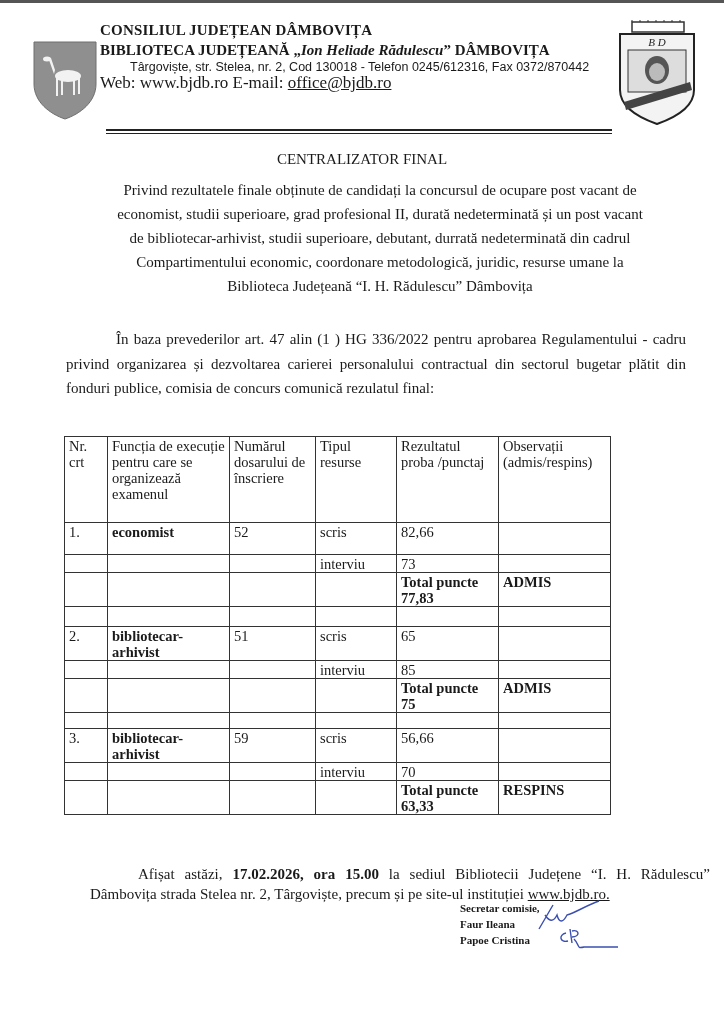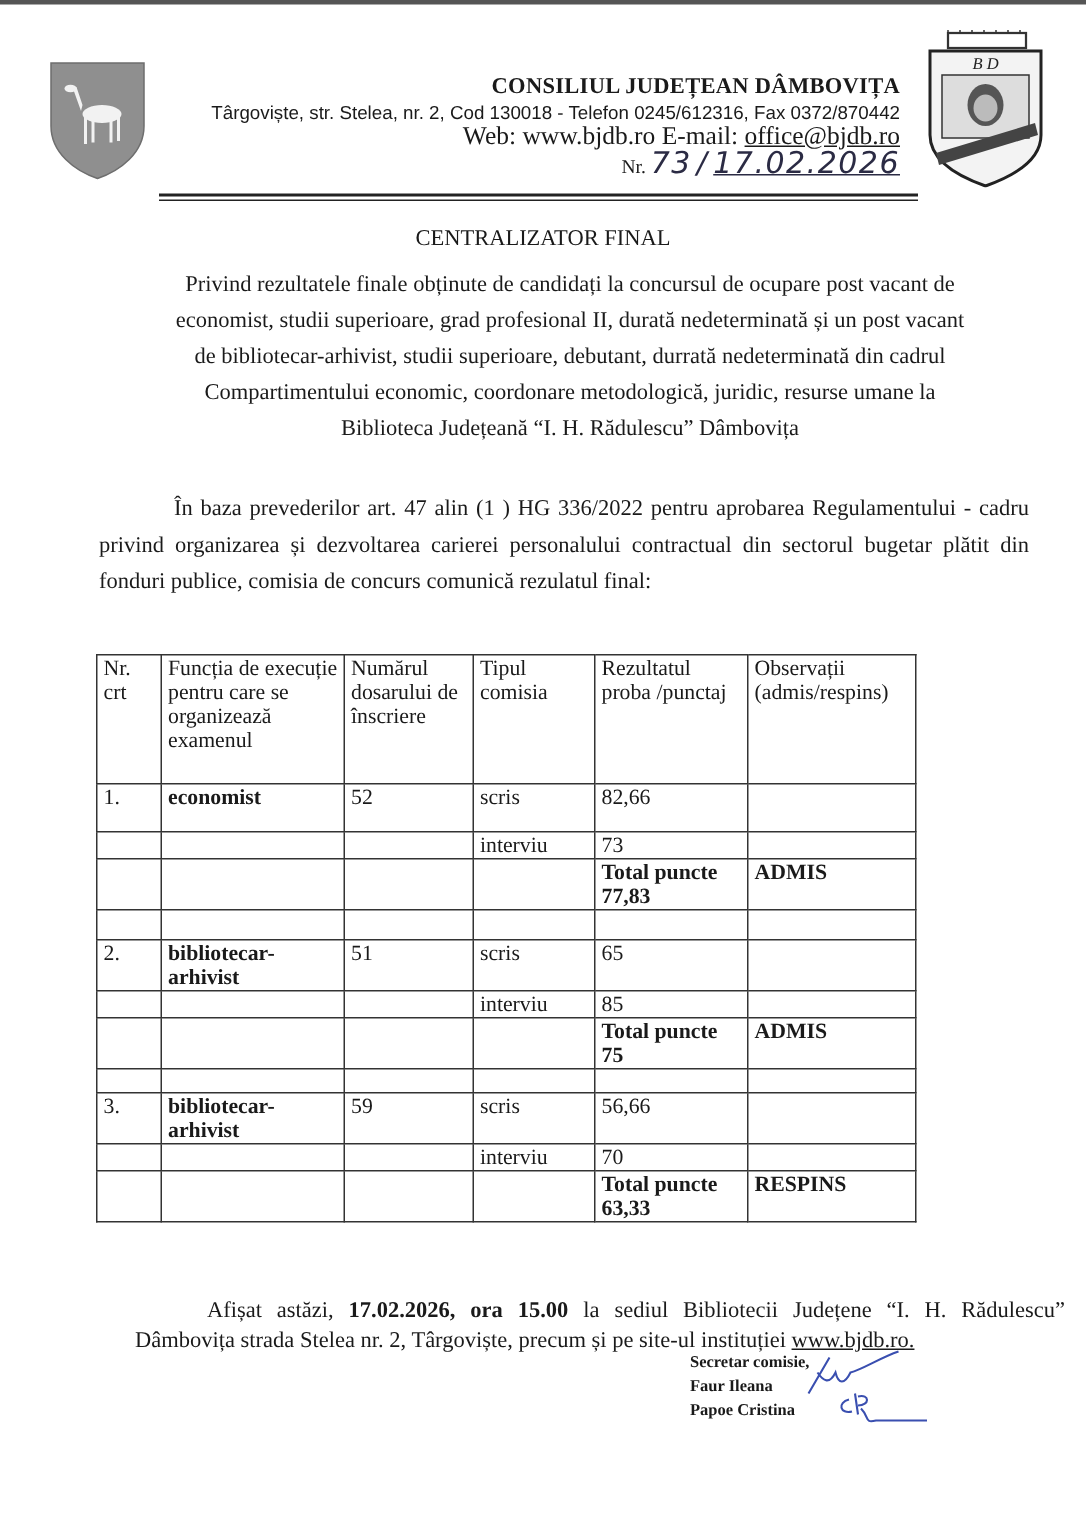--- a/index.html
+++ b/index.html
@@ -4,21 +4,21 @@
 <style>
   html, body { margin: 0; padding: 0; background: #ffffff; }
   body { width: 724px; height: 1024px; position: relative; overflow: hidden;
          font-family: "Liberation Serif", serif; color: #1a1a1a; }
   .page { position: absolute; left: 0; top: 0; width: 724px; height: 1024px; background: #fff; }
   .topline { position: absolute; left: 0; top: 0; width: 724px; height: 3px; background: #555; }
 
   .coat { position: absolute; left: 32px; top: 40px; width: 66px; height: 80px; }
   .crest { position: absolute; left: 610px; top: 20px; width: 94px; height: 105px; }
 
-  .header { position: absolute; left: 100px; top: 20px; width: 500px; text-align: right; margin-top: 28px; }
+  .header { position: absolute; left: 100px; top: 20px; width: 500px; text-align: left; }
   .h1 { font-weight: bold; font-size: 15px; letter-spacing: 0.2px; line-height: 20px; }
   .h2 { font-weight: bold; font-size: 15px; line-height: 20px; }
   .h2 i { font-weight: bold; }
   .addr { font-family: "Liberation Sans", sans-serif; font-size: 12.5px; line-height: 15px; margin-left: 30px; }
   .web { font-size: 17px; line-height: 15px; }
   .web u { text-decoration: underline; }
   .isil { font-size: 13px; line-height: 14px; }
   .nr { font-size: 13px; line-height: 20px; }
   .hand { font-family: "DejaVu Sans", sans-serif; font-size: 20px; font-style: italic; color: #2b2b44; letter-spacing: 1px; }
   .hand.num { text-decoration: underline; text-decoration-thickness: 1px; }
@@ -70,45 +70,40 @@
     <path d="M10 14 H84 V70 C84 88 64 98 47 104 C30 98 10 88 10 70 Z" fill="#f3f3f3" stroke="#222" stroke-width="2"></path>
     <text x="47" y="26" font-size="11" text-anchor="middle" fill="#222" font-family="Liberation Serif, serif" font-style="italic">B   D</text>
     <rect x="18" y="30" width="58" height="42" fill="#ddd" stroke="#333"></rect>
     <ellipse cx="47" cy="50" rx="12" ry="14" fill="#555"></ellipse>
     <ellipse cx="47" cy="52" rx="8" ry="9" fill="#bbb"></ellipse>
     <path d="M14 82 L80 62 L82 70 L16 90 Z" fill="#444"></path>
   </svg>
 
   <div class="header">
     <div class="h1">CONSILIUL JUDEȚEAN DÂMBOVIȚA</div>
+    <div class="h2"><span>BIBLIOTECA JUDEȚEANĂ „</span><i>Ion Heliade Rădulescu</i><span>” DÂMBOVIȚA</span></div>
     <div class="addr">Târgoviște, str. Stelea, nr. 2, Cod 130018 - Telefon 0245/612316, Fax 0372/870442</div>
     <div class="web"><span>Web: www.bjdb.ro  E-mail: </span><u>office@bjdb.ro</u></div>
-    <div class="nr">
-      <span>Nr.</span>
-      <span class="hand">73</span>
-      <span class="hand">/</span>
-      <span class="hand num">17.02.2026</span>
-    </div>
   </div>
 
   <div class="rule1"></div>
   <div class="rule2"></div>
 
   <div class="title">CENTRALIZATOR FINAL</div>
   <div class="intro">Privind rezultatele finale  obținute de candidați la concursul  de ocupare post  vacant de economist, studii superioare, grad profesional II, durată nedeterminată și  un post vacant de bibliotecar-arhivist, studii superioare, debutant, durrată nedeterminată din cadrul Compartimentului economic, coordonare metodologică, juridic, resurse umane  la Biblioteca Județeană “I. H. Rădulescu” Dâmbovița</div>
 
   <div class="basis"><span class="indent"></span><span>În baza prevederilor art. 47 alin (1 ) HG 336/2022 pentru aprobarea Regulamentului - cadru privind organizarea și dezvoltarea carierei personalului contractual din  sectorul bugetar plătit din fonduri publice, comisia de concurs comunică rezulatul final:</span></div>
 
   <table class="results">
     <tbody>
         <tr style="height:86px;">
       <td class="c1">Nr. crt</td>
       <td class="c2">Funcția de execuție pentru care se organizează examenul</td>
       <td class="c3">Numărul dosarului de înscriere</td>
-      <td class="c4">Tipul comisia</td>
+      <td class="c4">Tipul resurse</td>
       <td class="c5">Rezultatul proba /punctaj</td>
       <td class="c6">Observații (admis/respins)</td>
     </tr>
 
     <tr style="height:32px;">
       <td>1.</td>
       <td class="b">economist</td>
       <td>52</td>
       <td>scris</td>
       <td>82,66</td>

